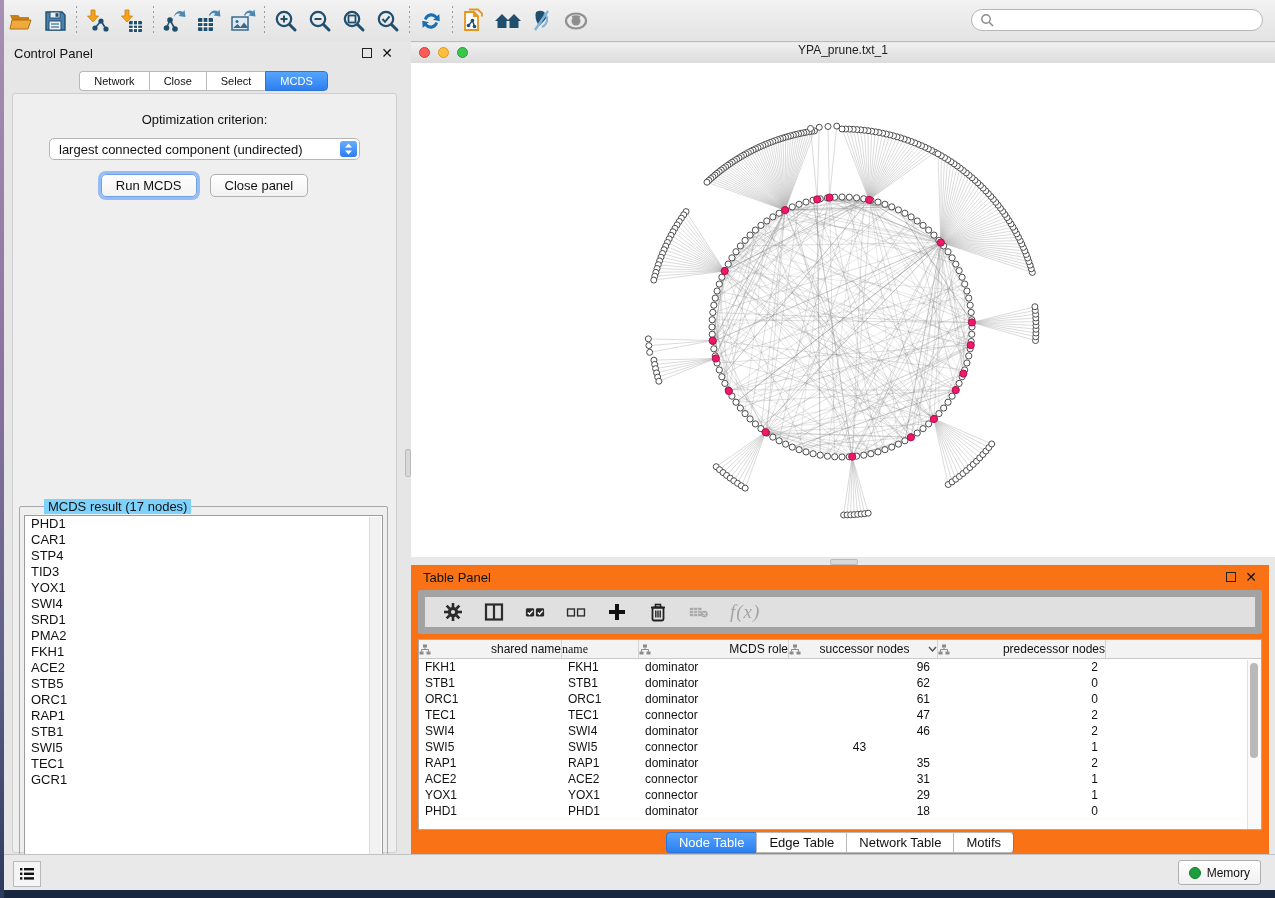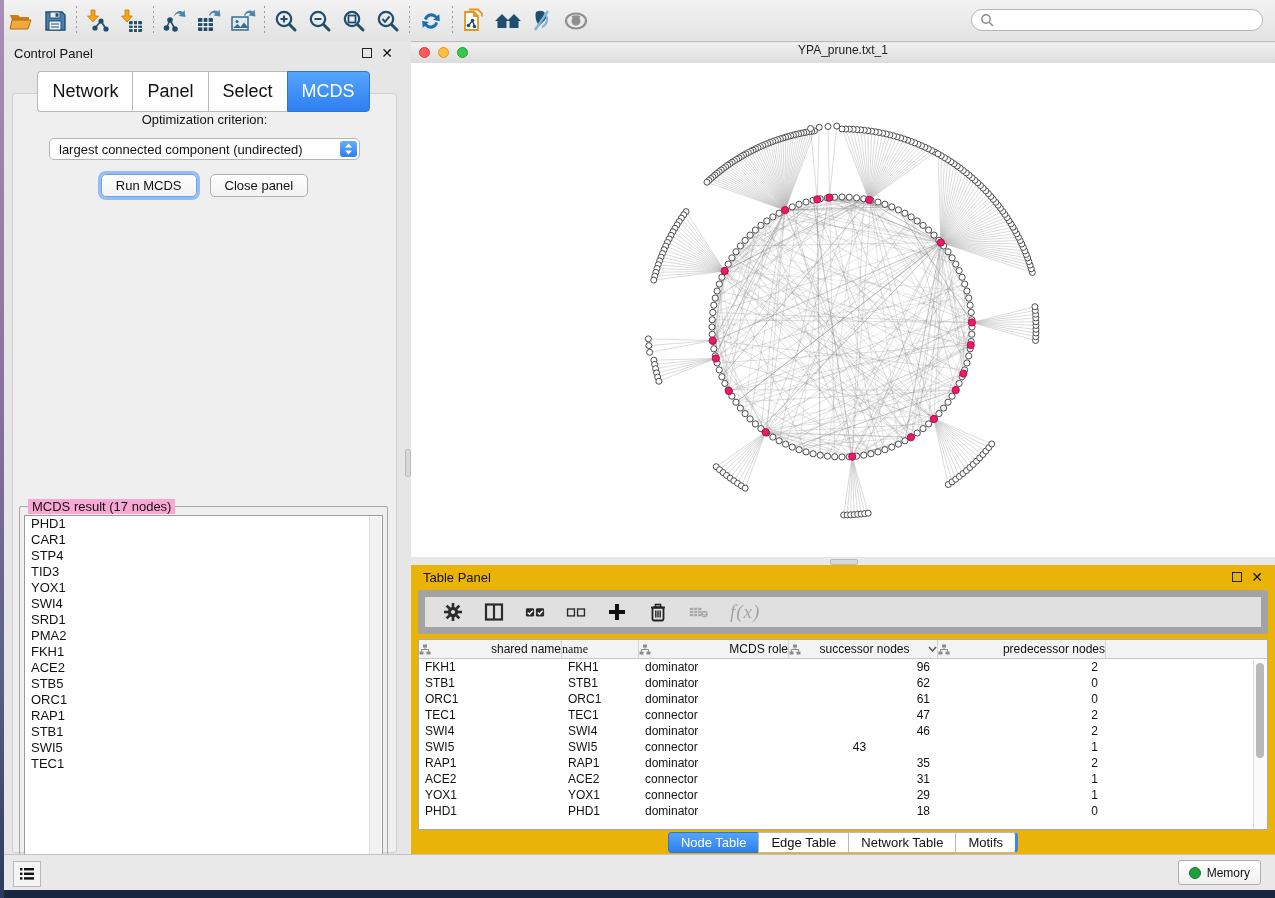--- a/index.html
+++ b/index.html
@@ -25,41 +25,41 @@
     border:1px solid #b7b7b7;border-radius:12px;display:flex;align-items:center;padding-left:8px;box-sizing:border-box;}
 
   
   .cpanel{position:absolute;left:0;top:41px;width:399px;height:814px;background:#e6e6e6;}
   .panel-titlebar{height:24px;display:flex;align-items:center;padding:0 10px;}
   .panel-title{font-size:13px;color:#111;}
   .panel-btns{margin-left:auto;display:flex;gap:9px;align-items:center;}
   .float-glyph{width:10px;height:10px;border:1.6px solid #222;display:inline-block;box-sizing:border-box;}
   .close-glyph{font-size:14px;font-weight:bold;color:#111;line-height:10px;}
   .cp-tabs{position:absolute;left:0;top:30px;width:100%;display:flex;justify-content:center;z-index:3;}
-  .cp-tab{font-size:18px;padding:9px 14px;background:#fff;border:1px solid #b9b9b9;border-right:none;color:#111;}
+  .cp-tab{font-size:11px;padding:3px 14px;background:#fff;border:1px solid #b9b9b9;border-right:none;color:#111;}
   .cp-tab:first-child{border-radius:4px 0 0 4px;}
   .cp-tab:last-child{border-radius:0 4px 4px 0;border-right:1px solid #b9b9b9;}
   .cp-tab.active{background:linear-gradient(180deg,#55a5fd,#2e7ff0);color:#fff;border-color:#2e73d8;}
   .cp-inner{position:absolute;left:8px;right:6px;top:52px;bottom:2px;background:#efefef;
     border:1px solid #cfcfcf;border-radius:3px;}
   .opt-label{margin-top:18px;text-align:center;font-size:13px;color:#111;}
   .dropdown{position:absolute;left:36px;right:36px;top:44px;height:22px;background:#fff;
     border:1px solid #b5b5b5;border-radius:5px;display:flex;align-items:center;
     font-size:13px;color:#111;padding-left:9px;box-sizing:border-box;}
   .dd-stepper{position:absolute;right:2px;top:2px;width:17px;height:16px;border-radius:3px;
     background:linear-gradient(180deg,#66aefe,#2d7ef0);display:flex;flex-direction:column;
     align-items:center;justify-content:center;color:#fff;}
   .dd-stepper svg{display:block;}
   .btn-row{position:absolute;left:0;right:0;top:80px;display:flex;justify-content:center;gap:13px;}
   .mac-btn{font-size:13px;color:#111;background:linear-gradient(180deg,#ffffff,#f2f2f2);
     border:1px solid #b0b0b0;border-radius:5px;padding:3px 14px;}
   .mac-btn.focused{box-shadow:0 0 0 3px rgba(90,155,245,.6);border-color:#6ea3e8;}
   .result-group{position:absolute;left:6px;right:8px;top:412px;height:370px;
     border:1px solid #a8a8a8;border-radius:2px;}
-  .result-legend{position:absolute;left:8px;top:-8px;background:#f9a8d4;padding:0 4px;
+  .result-legend{position:absolute;left:24px;top:-8px;background:#7dd3fc;padding:0 4px;
     font-size:13px;color:#111;}
   .result-list{position:absolute;left:4px;right:4px;top:8px;bottom:5px;background:#fff;
     border:1px solid #9c9c9c;overflow:hidden;}
   .result-item{font-size:13px;color:#111;line-height:16px;padding-left:6px;}
   .result-scroll{position:absolute;top:1px;bottom:1px;right:1px;width:11px;background:#f2f2f2;border-left:1px solid #ddd;}
 
   
   .vsplit{position:absolute;left:399px;top:41px;width:8px;height:814px;background:#e6e6e6;}
   .vgrip{position:absolute;left:2px;top:408px;width:4px;height:26px;border:1px solid #bbb;background:#d8d8d8;border-radius:2px;}
 
@@ -72,39 +72,39 @@
   .light.red{background:#fc5b57;border:1px solid #dd3c38;}
   .light.yellow{background:#fdbe41;border:1px solid #de9b23;}
   .light.green{background:#35c84b;border:1px solid #1da532;}
   .net-title{font-size:12px;color:#222;}
   .net-canvas{position:absolute;left:0;top:20px;right:0;bottom:0;background:#fff;overflow:hidden;}
 
   .hsplit{position:absolute;left:407px;top:557px;right:0;height:8px;background:#e8e8e8;}
   .hgrip{position:absolute;left:50%;top:2px;width:26px;height:4px;margin-left:-13px;border:1px solid #bbb;background:#d8d8d8;border-radius:2px;}
 
   
-  .tpanel{position:absolute;left:407px;top:565px;right:0;height:290px;background:#eab308;}
+  .tpanel{position:absolute;left:407px;top:565px;right:6px;height:290px;background:#f97316;}
   .t-toolbar{position:absolute;left:7px;right:7px;top:25px;height:44px;background:#e0e0e0;
     border:7px solid #a3a3a3;border-radius:2px;display:flex;align-items:center;padding-left:18px;gap:21px;box-sizing:border-box;}
   .t-ico{width:20px;height:20px;display:flex;align-items:center;justify-content:center;}
   .fx-glyph{font-family:"Liberation Serif","DejaVu Serif",serif;font-style:italic;
     font-size:19px;color:#a3a3a3;letter-spacing:1px;}
   .tablebox{position:absolute;left:7px;right:7px;top:74px;bottom:25px;background:#fff;border:1px solid #ababab;overflow:hidden;}
   .thead{display:flex;height:19px;background:#f3f3f3;border-bottom:1px solid #c9c9c9;box-sizing:border-box;}
   .th{display:flex;align-items:center;justify-content:space-between;gap:5px;font-size:12px;color:#111;
     border-right:1px solid #d4d4d4;box-sizing:border-box;position:relative;}
   .trow{display:flex;height:16px;align-items:center;}
   .td{font-size:12px;color:#111;box-sizing:border-box;white-space:nowrap;overflow:hidden;}
   .td.num{text-align:right;}
   .t-scroll{position:absolute;top:20px;right:0px;width:13px;bottom:0;background:#fafafa;border-left:1px solid #e0e0e0;}
   .t-thumb{position:absolute;left:2px;top:3px;width:8px;height:95px;background:#b9b9b9;border-radius:4px;}
   .t-tabs{position:absolute;left:0;right:0;bottom:2px;display:flex;justify-content:center;}
   .t-tab{font-size:13px;padding:2px 12px;background:#fff;border:1px solid #b9b9b9;border-right:none;color:#111;}
   .t-tab:first-child{border-radius:4px 0 0 4px;}
-  .t-tab:last-child{border-radius:0 4px 4px 0;border-right:3px solid #3b82f6;}
+  .t-tab:last-child{border-radius:0 4px 4px 0;border-right:1px solid #3b82f6;}
   .t-tab.active{background:linear-gradient(180deg,#55a5fd,#2e7ff0);color:#fff;border-color:#2e73d8;}
   .tp-titlebar{height:24px;display:flex;align-items:center;padding:0 12px;}
 
   
   .statusbar{position:absolute;left:0;right:0;bottom:0;height:35px;background:#e9e9e9;border-top:1px solid #c2c2c2;}
   .menu-btn{position:absolute;left:9px;top:6px;width:26px;height:24px;background:#f5f5f5;
     border:1px solid #b9b9b9;display:flex;align-items:center;justify-content:center;}
   .mem-btn{position:absolute;right:14px;top:5px;height:23px;background:linear-gradient(180deg,#fff,#f0f0f0);
     border:1px solid #b0b0b0;border-radius:3px;display:flex;align-items:center;gap:6px;
     padding:0 10px;font-size:12px;color:#111;}
@@ -271,21 +271,21 @@
   <div class="cpanel">
     <div class="panel-titlebar">
       <span class="panel-title">Control Panel</span>
       <span class="panel-btns">
         <span class="float-glyph"></span>
         <span class="close-glyph">✕</span>
       </span>
     </div>
     <div class="cp-tabs" id="cp-tabs">
         <span class="cp-tab">Network</span>
-        <span class="cp-tab">Panel</span>
+        <span class="cp-tab">Close</span>
         <span class="cp-tab">Select</span>
         <span class="cp-tab active">MCDS</span>
       </div>
     <div class="cp-inner">
       <div class="opt-label">Optimization criterion:</div>
       <div class="dropdown">
         <span>largest connected component (undirected)</span>
         <span class="dd-stepper">
           <svg width="9" height="12" viewBox="0 0 9 12">
               <path d="M4.5 0.5 L8 4.5 H1 Z" fill="#fff"></path>
@@ -309,20 +309,21 @@
             <div class="result-item">SRD1</div>
             <div class="result-item">PMA2</div>
             <div class="result-item">FKH1</div>
             <div class="result-item">ACE2</div>
             <div class="result-item">STB5</div>
             <div class="result-item">ORC1</div>
             <div class="result-item">RAP1</div>
             <div class="result-item">STB1</div>
             <div class="result-item">SWI5</div>
             <div class="result-item">TEC1</div>
+            <div class="result-item">GCR1</div>
             <div class="result-scroll"></div>
           </div>
       </div>
     </div>
   </div>
 
   <div class="vsplit">
       <div class="vgrip"></div>
     </div>
 

